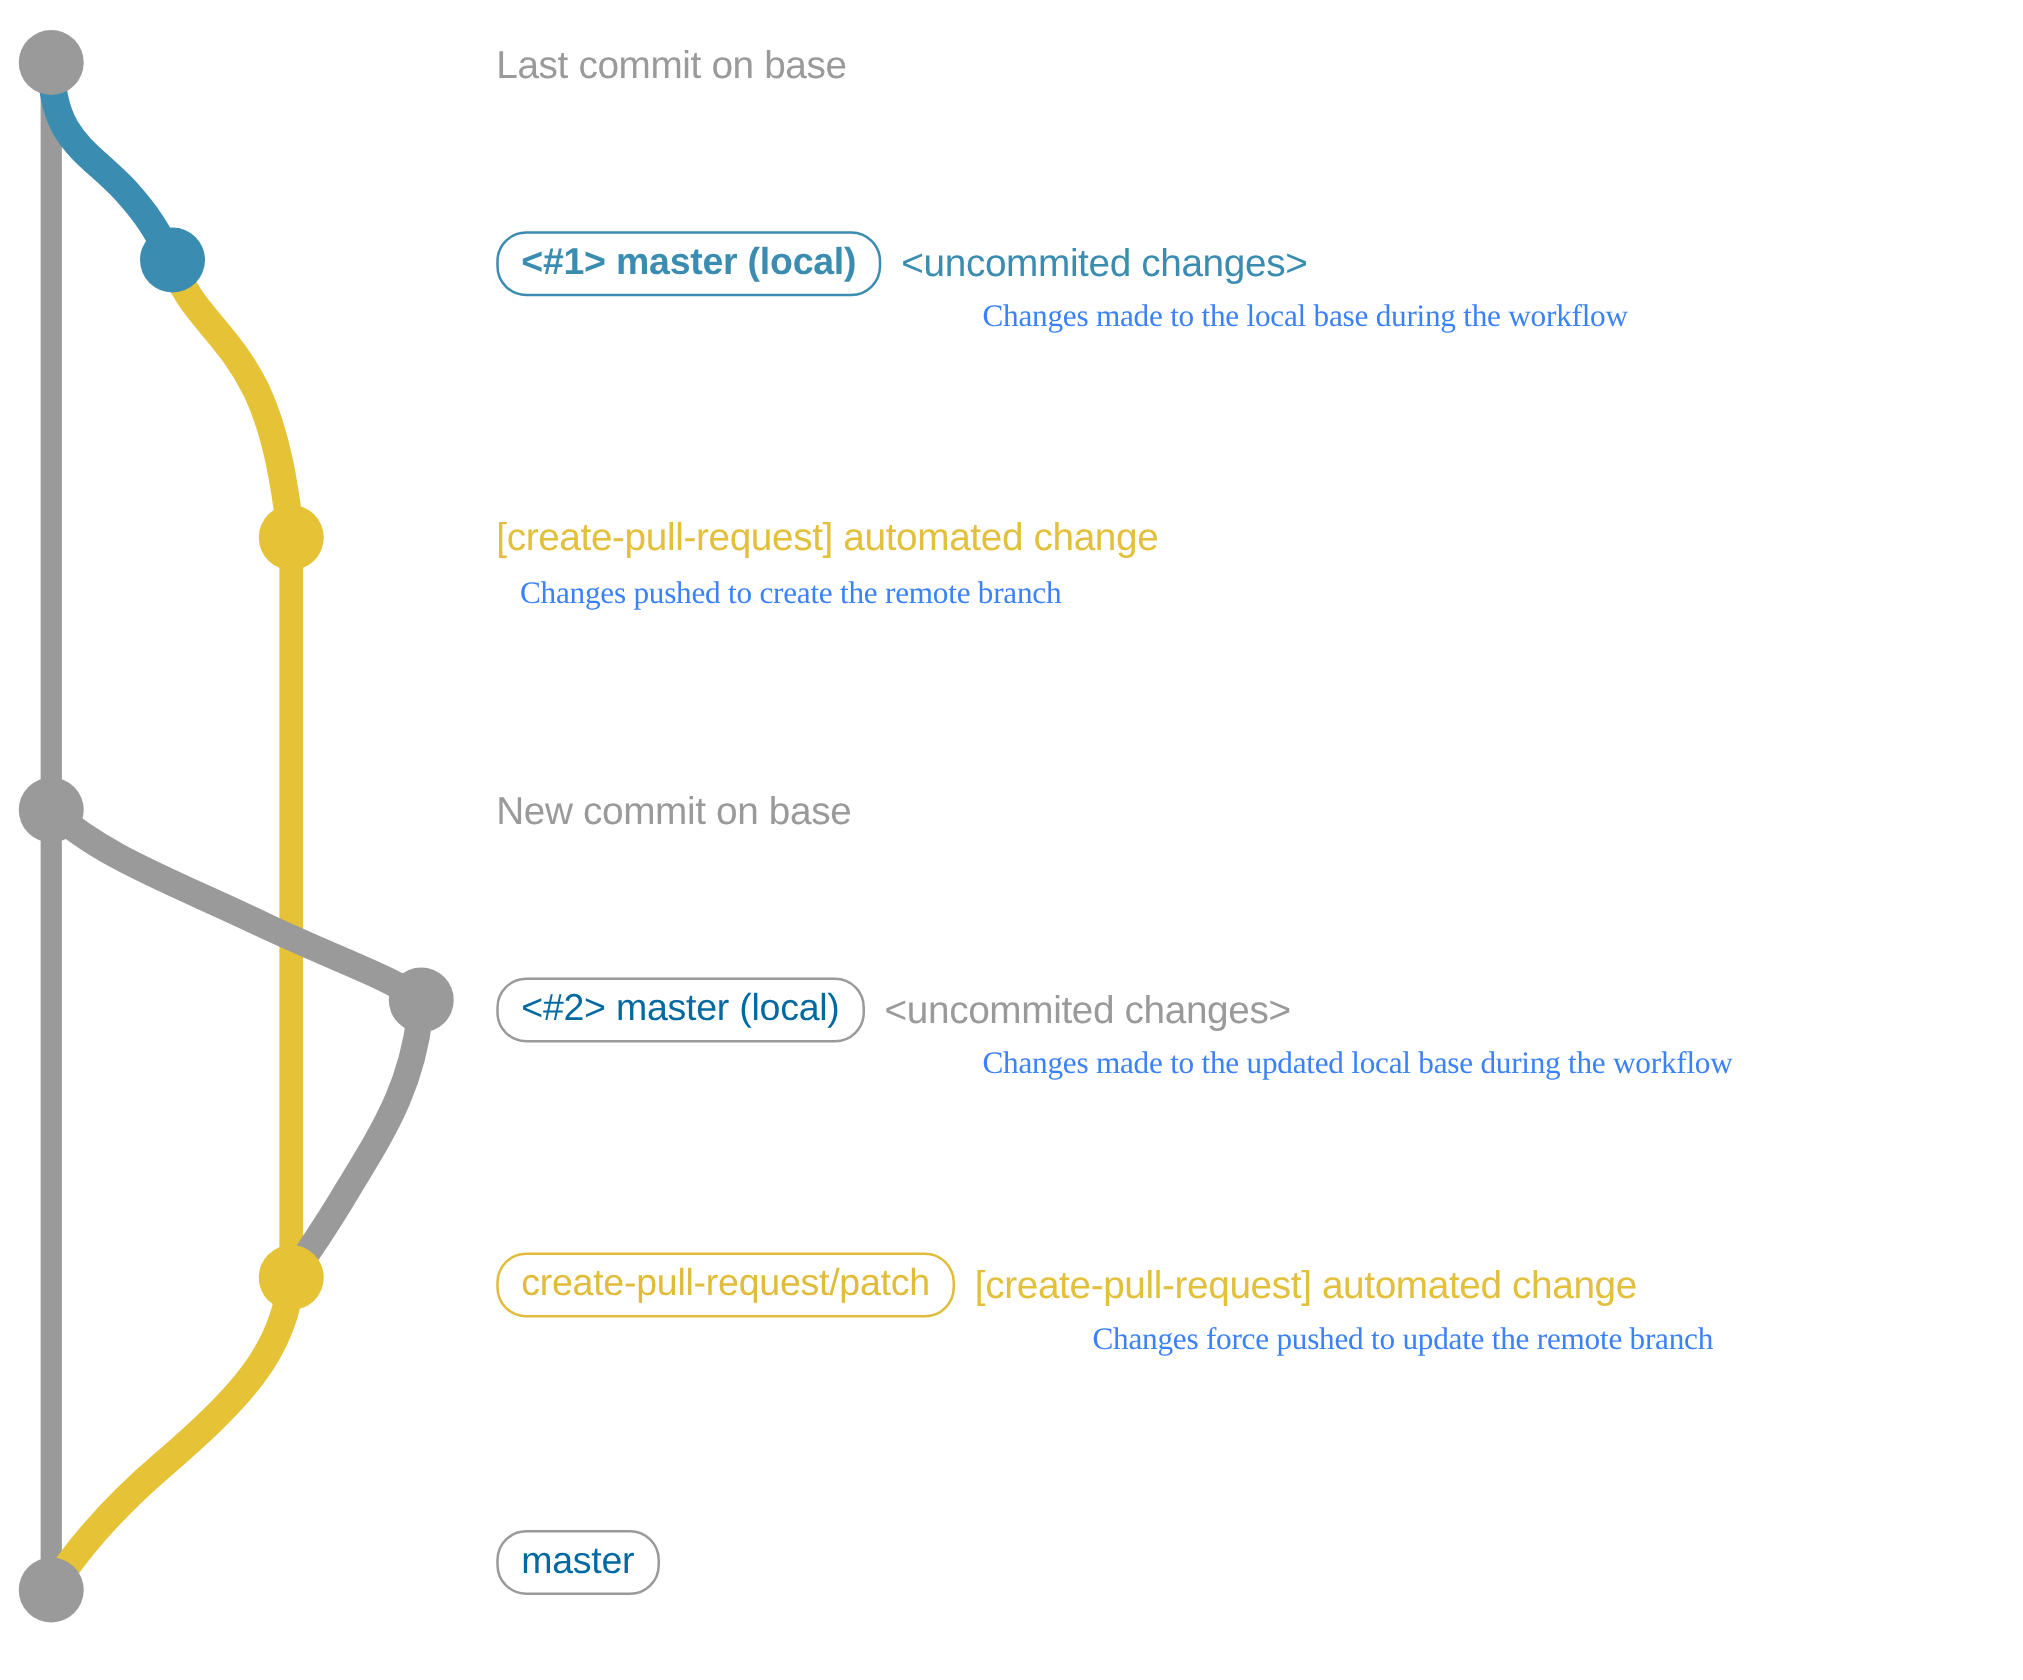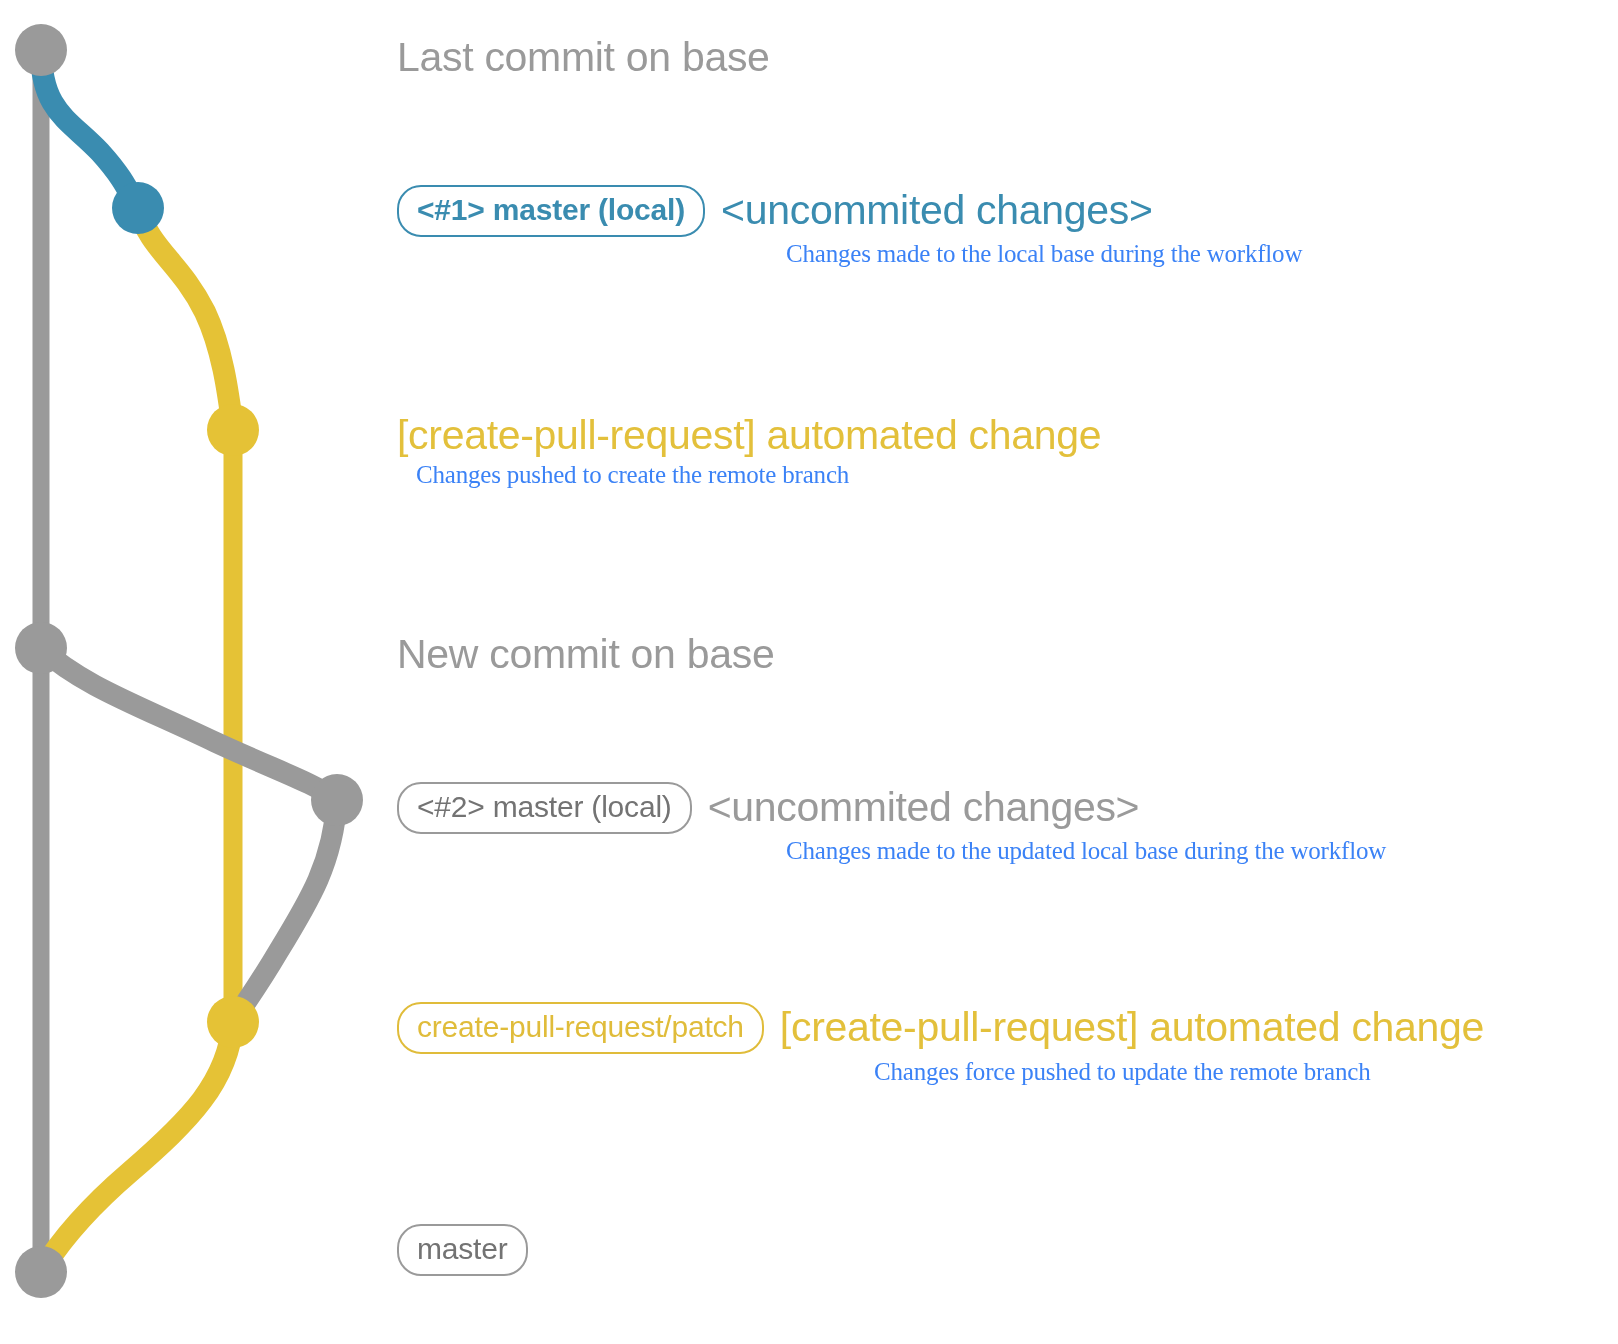--- a/index.html
+++ b/index.html
@@ -31,38 +31,38 @@
   .row {
     position: absolute;
     display: flex;
     align-items: center;
     white-space: nowrap;
   }
   .badge {
     display: inline-block;
     border: 2px solid #9a9a9a;
     border-radius: 24px;
-    color: #737373;
+    color: #0369a1;
     padding: 7px 18px 9px 18px;
     font-size: 30px;
     line-height: 1.05;
     letter-spacing: -0.2px;
     background: #ffffff;
   }
   .badge.blue {
     border-color: #3a8cb0;
     color: #3a8cb0;
     font-weight: bold;
   }
   .badge.yellow {
     border-color: #e0bc3a;
     color: #e0bc3a;
   }
   .subject {
-    font-size: 41px;
+    font-size: 31px;
     letter-spacing: -0.3px;
     color: #9a9a9a;
   }
   .subject.blue { color: #3a8cb0; }
   .subject.yellow { color: #e3c03b; text-align: center; }
   .subject.gray  { color: #9a9a9a; }
   .subject.with-badge { margin-left: 16px; }
   .note {
     position: absolute;
     font-family: Liberation Serif, serif;

